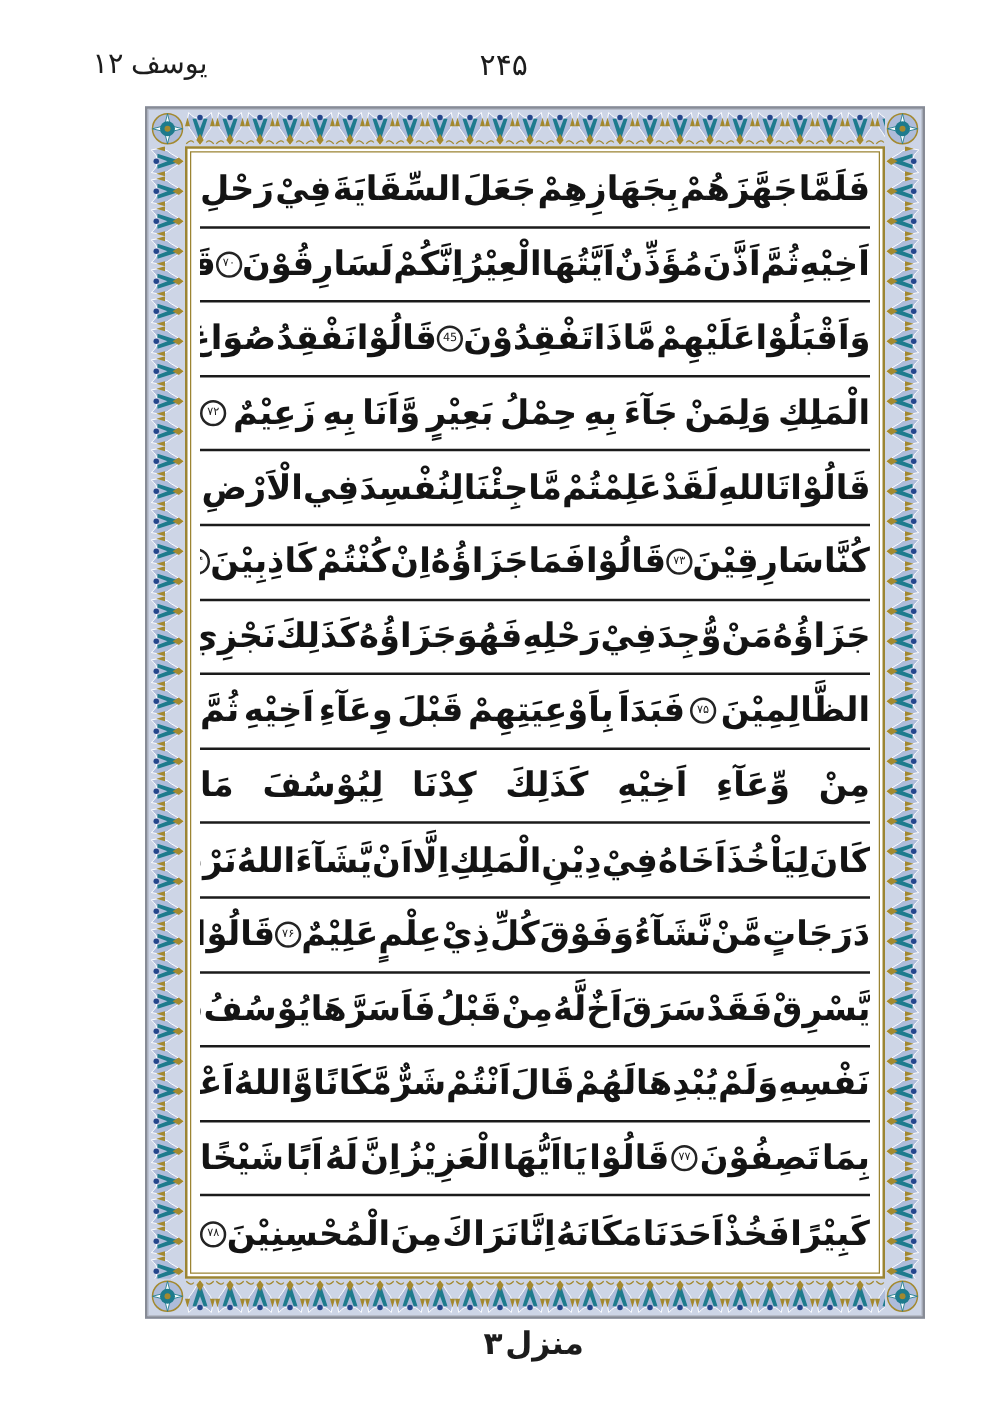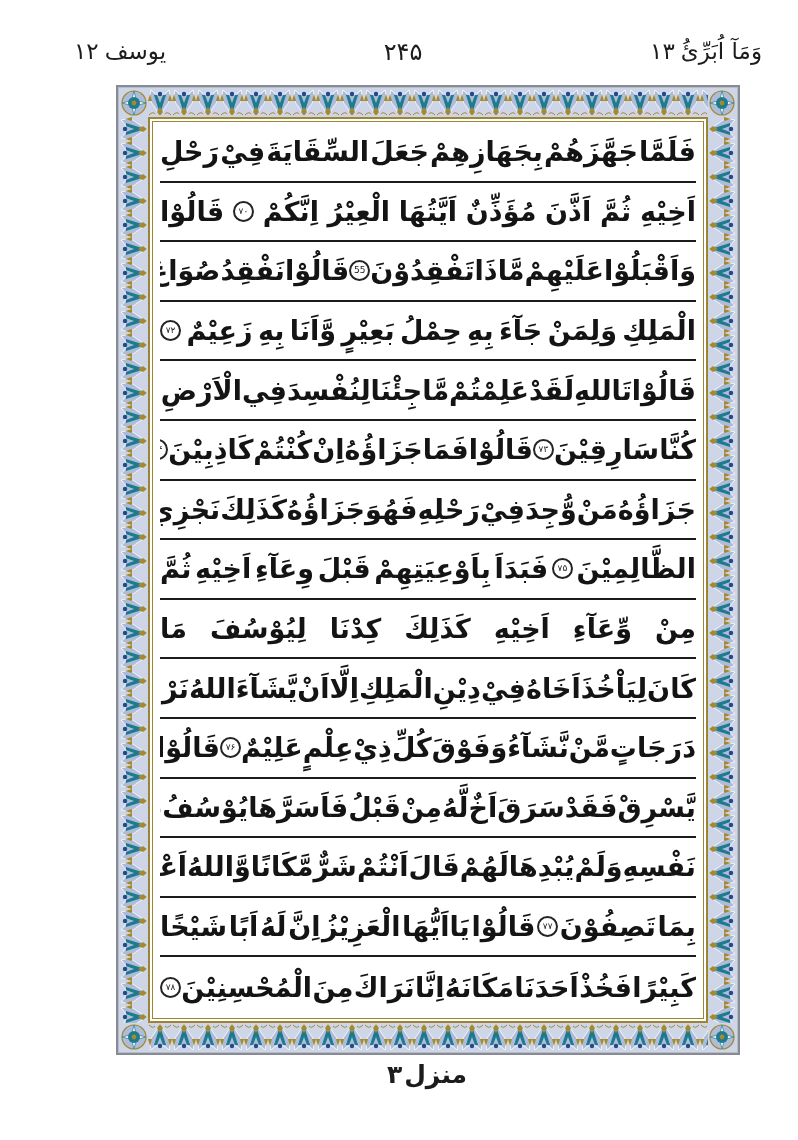--- a/index.html
+++ b/index.html
@@ -60,23 +60,20 @@
 </style>
 </head>
 <body>
 
 <div class="page">
 
   <div class="hdr-item hdr-left">
     <span>يوسف</span><span class="num">۱۲</span>
   </div>
   <div class="hdr-item hdr-center">۲۴۵</div>
-  <div class="hdr-item hdr-right">
-    <span>وَمَآ اُبَرِّئُ</span><span class="num">۱۳</span>
-  </div>
 
   <div class="frame">
 
     <div class="strip strip-top">
       <span class="motif">
         <svg viewBox="0 0 24 28" width="24" height="28" aria-hidden="true">
           <path d="M3,1 Q0,11 6,17 L12,27 L18,17 Q24,11 21,1 Q16,7 12,5 Q8,7 3,1 Z" fill="#aebcda" stroke="#ffffff" stroke-width="0.8"></path>
           <path d="M12,25 L6,6 L9,6 L12,14 L15,6 L18,6 Z" fill="#1e7b8d"></path>
           <circle cx="12" cy="5" r="2.2" fill="#24468c"></circle>
           <path d="M9,23 L12,18 L15,23 L12,27 Z" fill="#a3892f"></path>
@@ -1467,29 +1464,30 @@
               <span class="word">رَحْلِ</span>
             </div>
             <div class="qline">
               <span class="word">اَخِيْهِ</span>
               <span class="word">ثُمَّ</span>
               <span class="word">اَذَّنَ</span>
               <span class="word">مُؤَذِّنٌ</span>
               <span class="word">اَيَّتُهَا</span>
               <span class="word">الْعِيْرُ</span>
               <span class="word">اِنَّكُمْ</span>
+              <span class="word">لَسَارِقُوْنَ</span>
               <span class="ayah-marker">۷۰</span>
               <span class="word">قَالُوْا</span>
             </div>
             <div class="qline">
               <span class="word">وَاَقْبَلُوْا</span>
               <span class="word">عَلَيْهِمْ</span>
               <span class="word">مَّاذَا</span>
               <span class="word">تَفْقِدُوْنَ</span>
-              <span class="ayah-marker">55</span>
+              <span class="ayah-marker">45</span>
               <span class="word">قَالُوْا</span>
               <span class="word">نَفْقِدُ</span>
               <span class="word">صُوَاعَ</span>
             </div>
             <div class="qline">
               <span class="word">الْمَلِكِ</span>
               <span class="word">وَلِمَنْ</span>
               <span class="word">جَآءَ</span>
               <span class="word">بِهِ</span>
               <span class="word">حِمْلُ</span>

